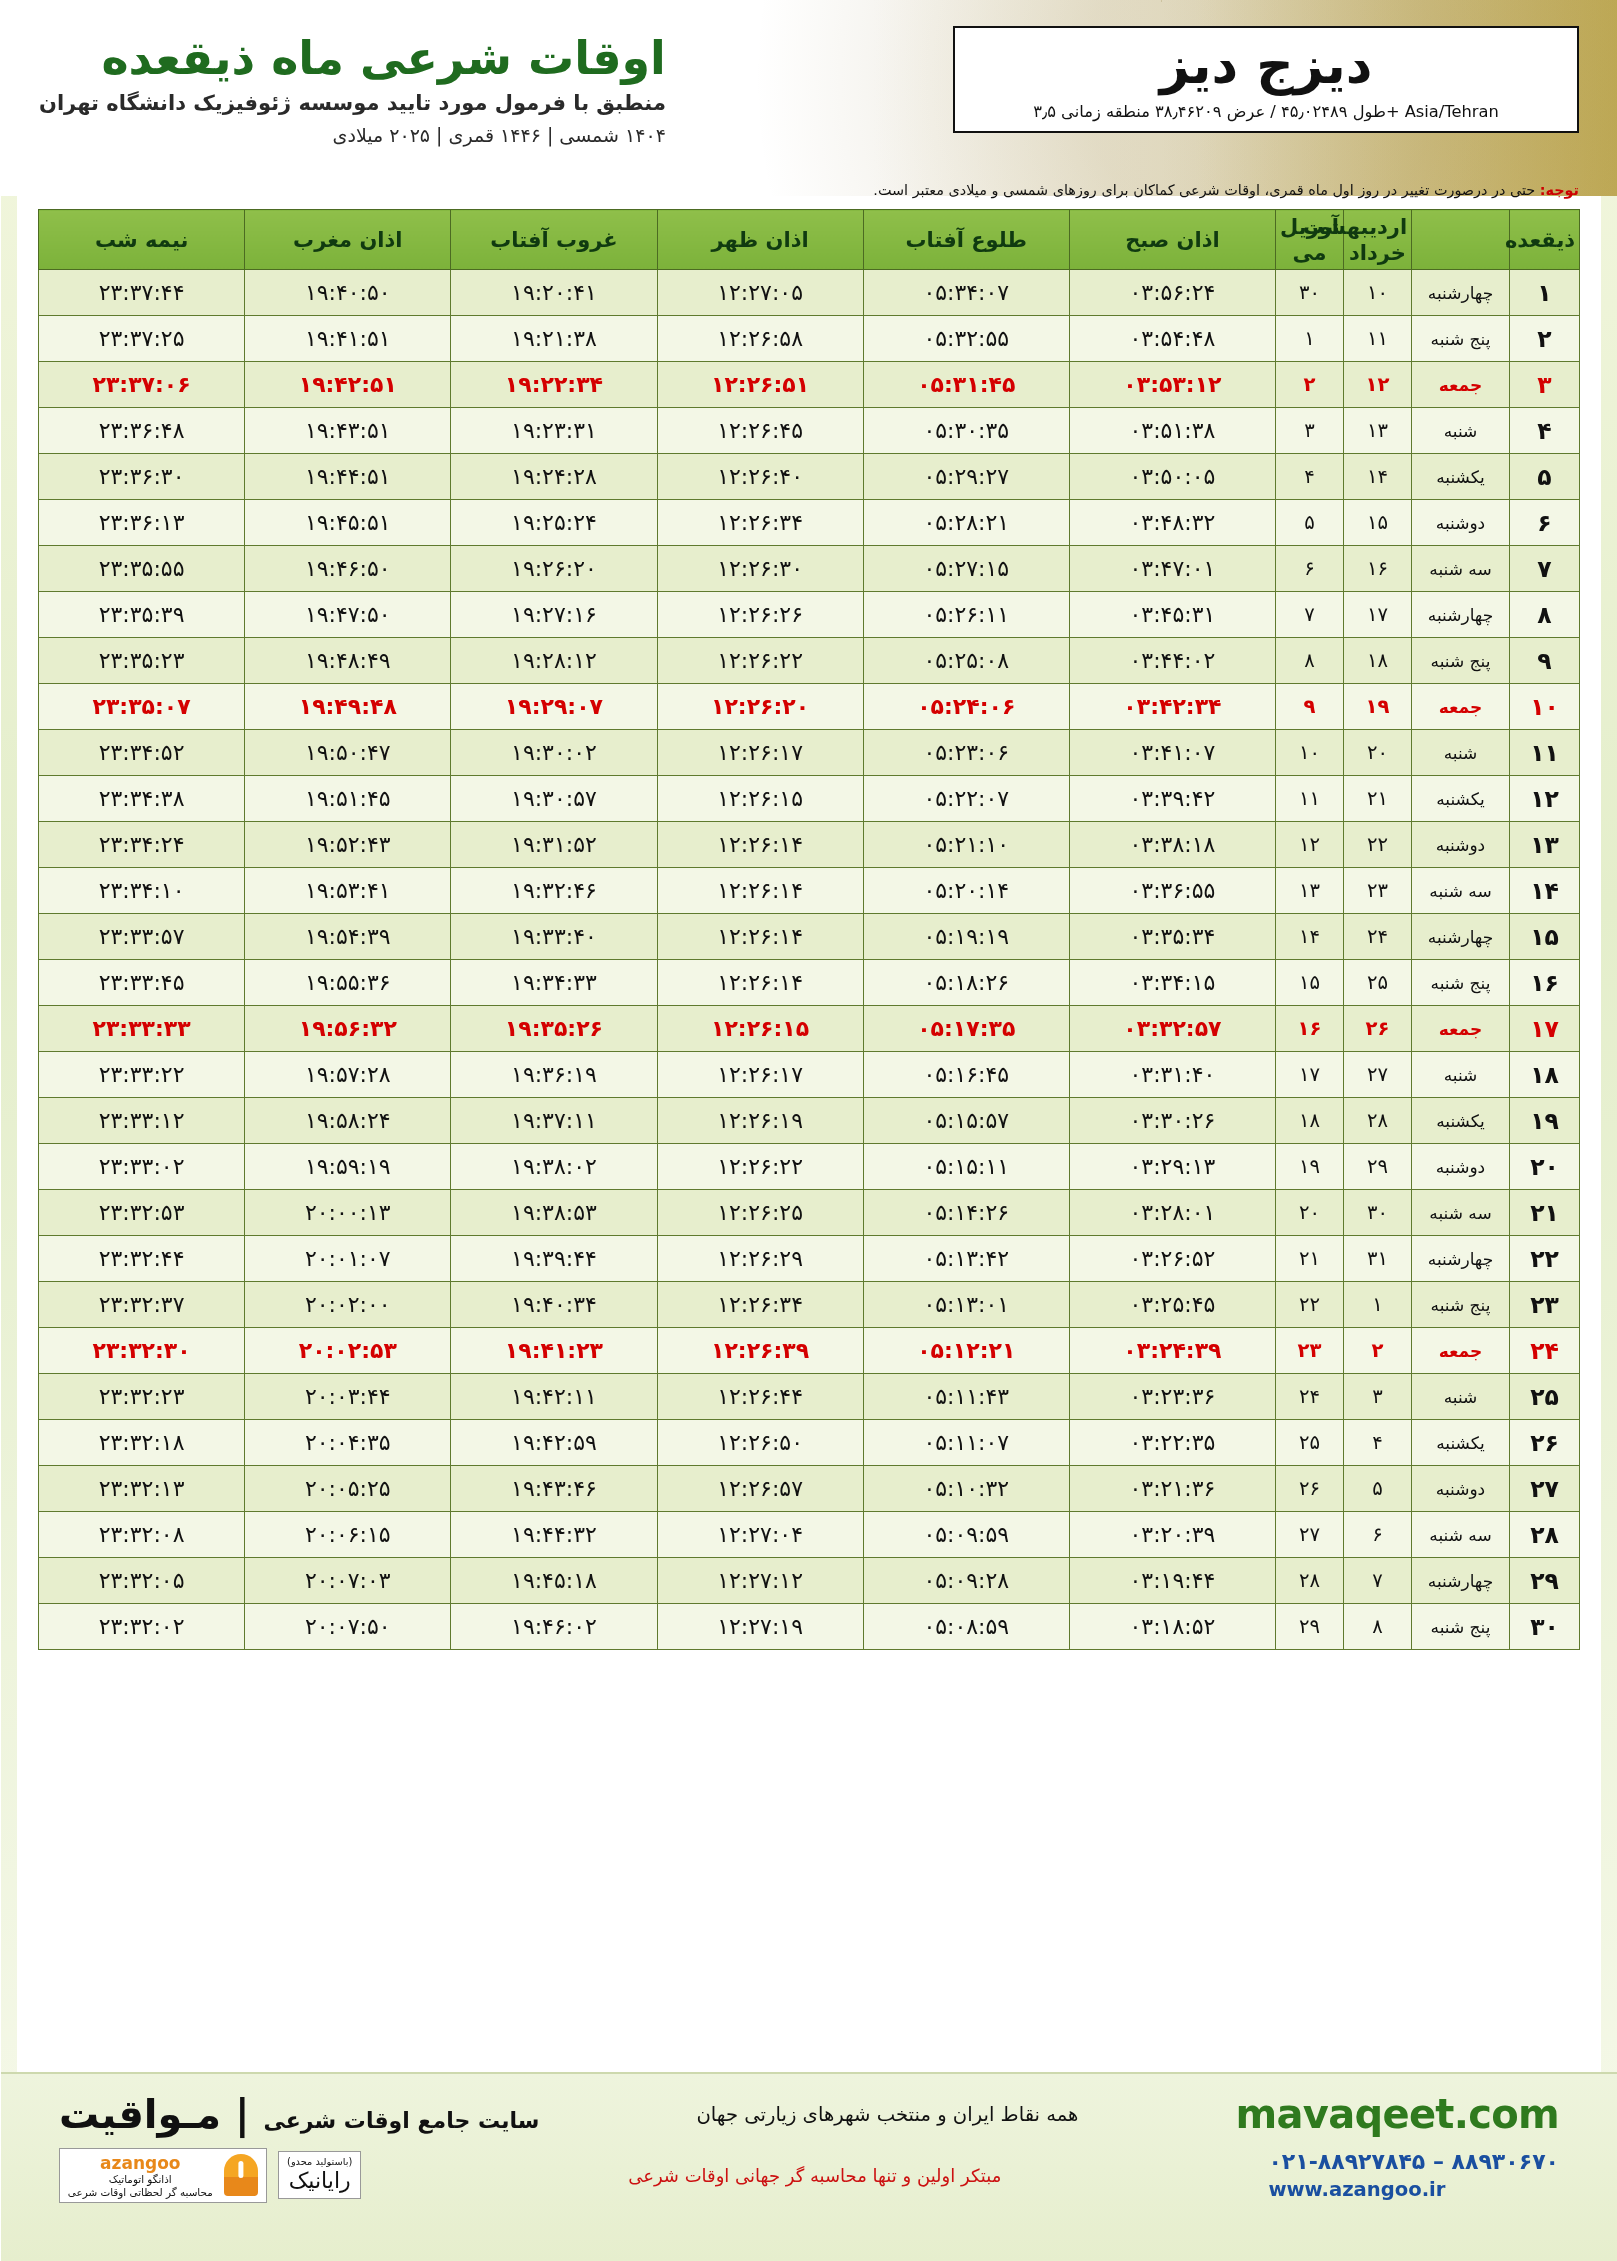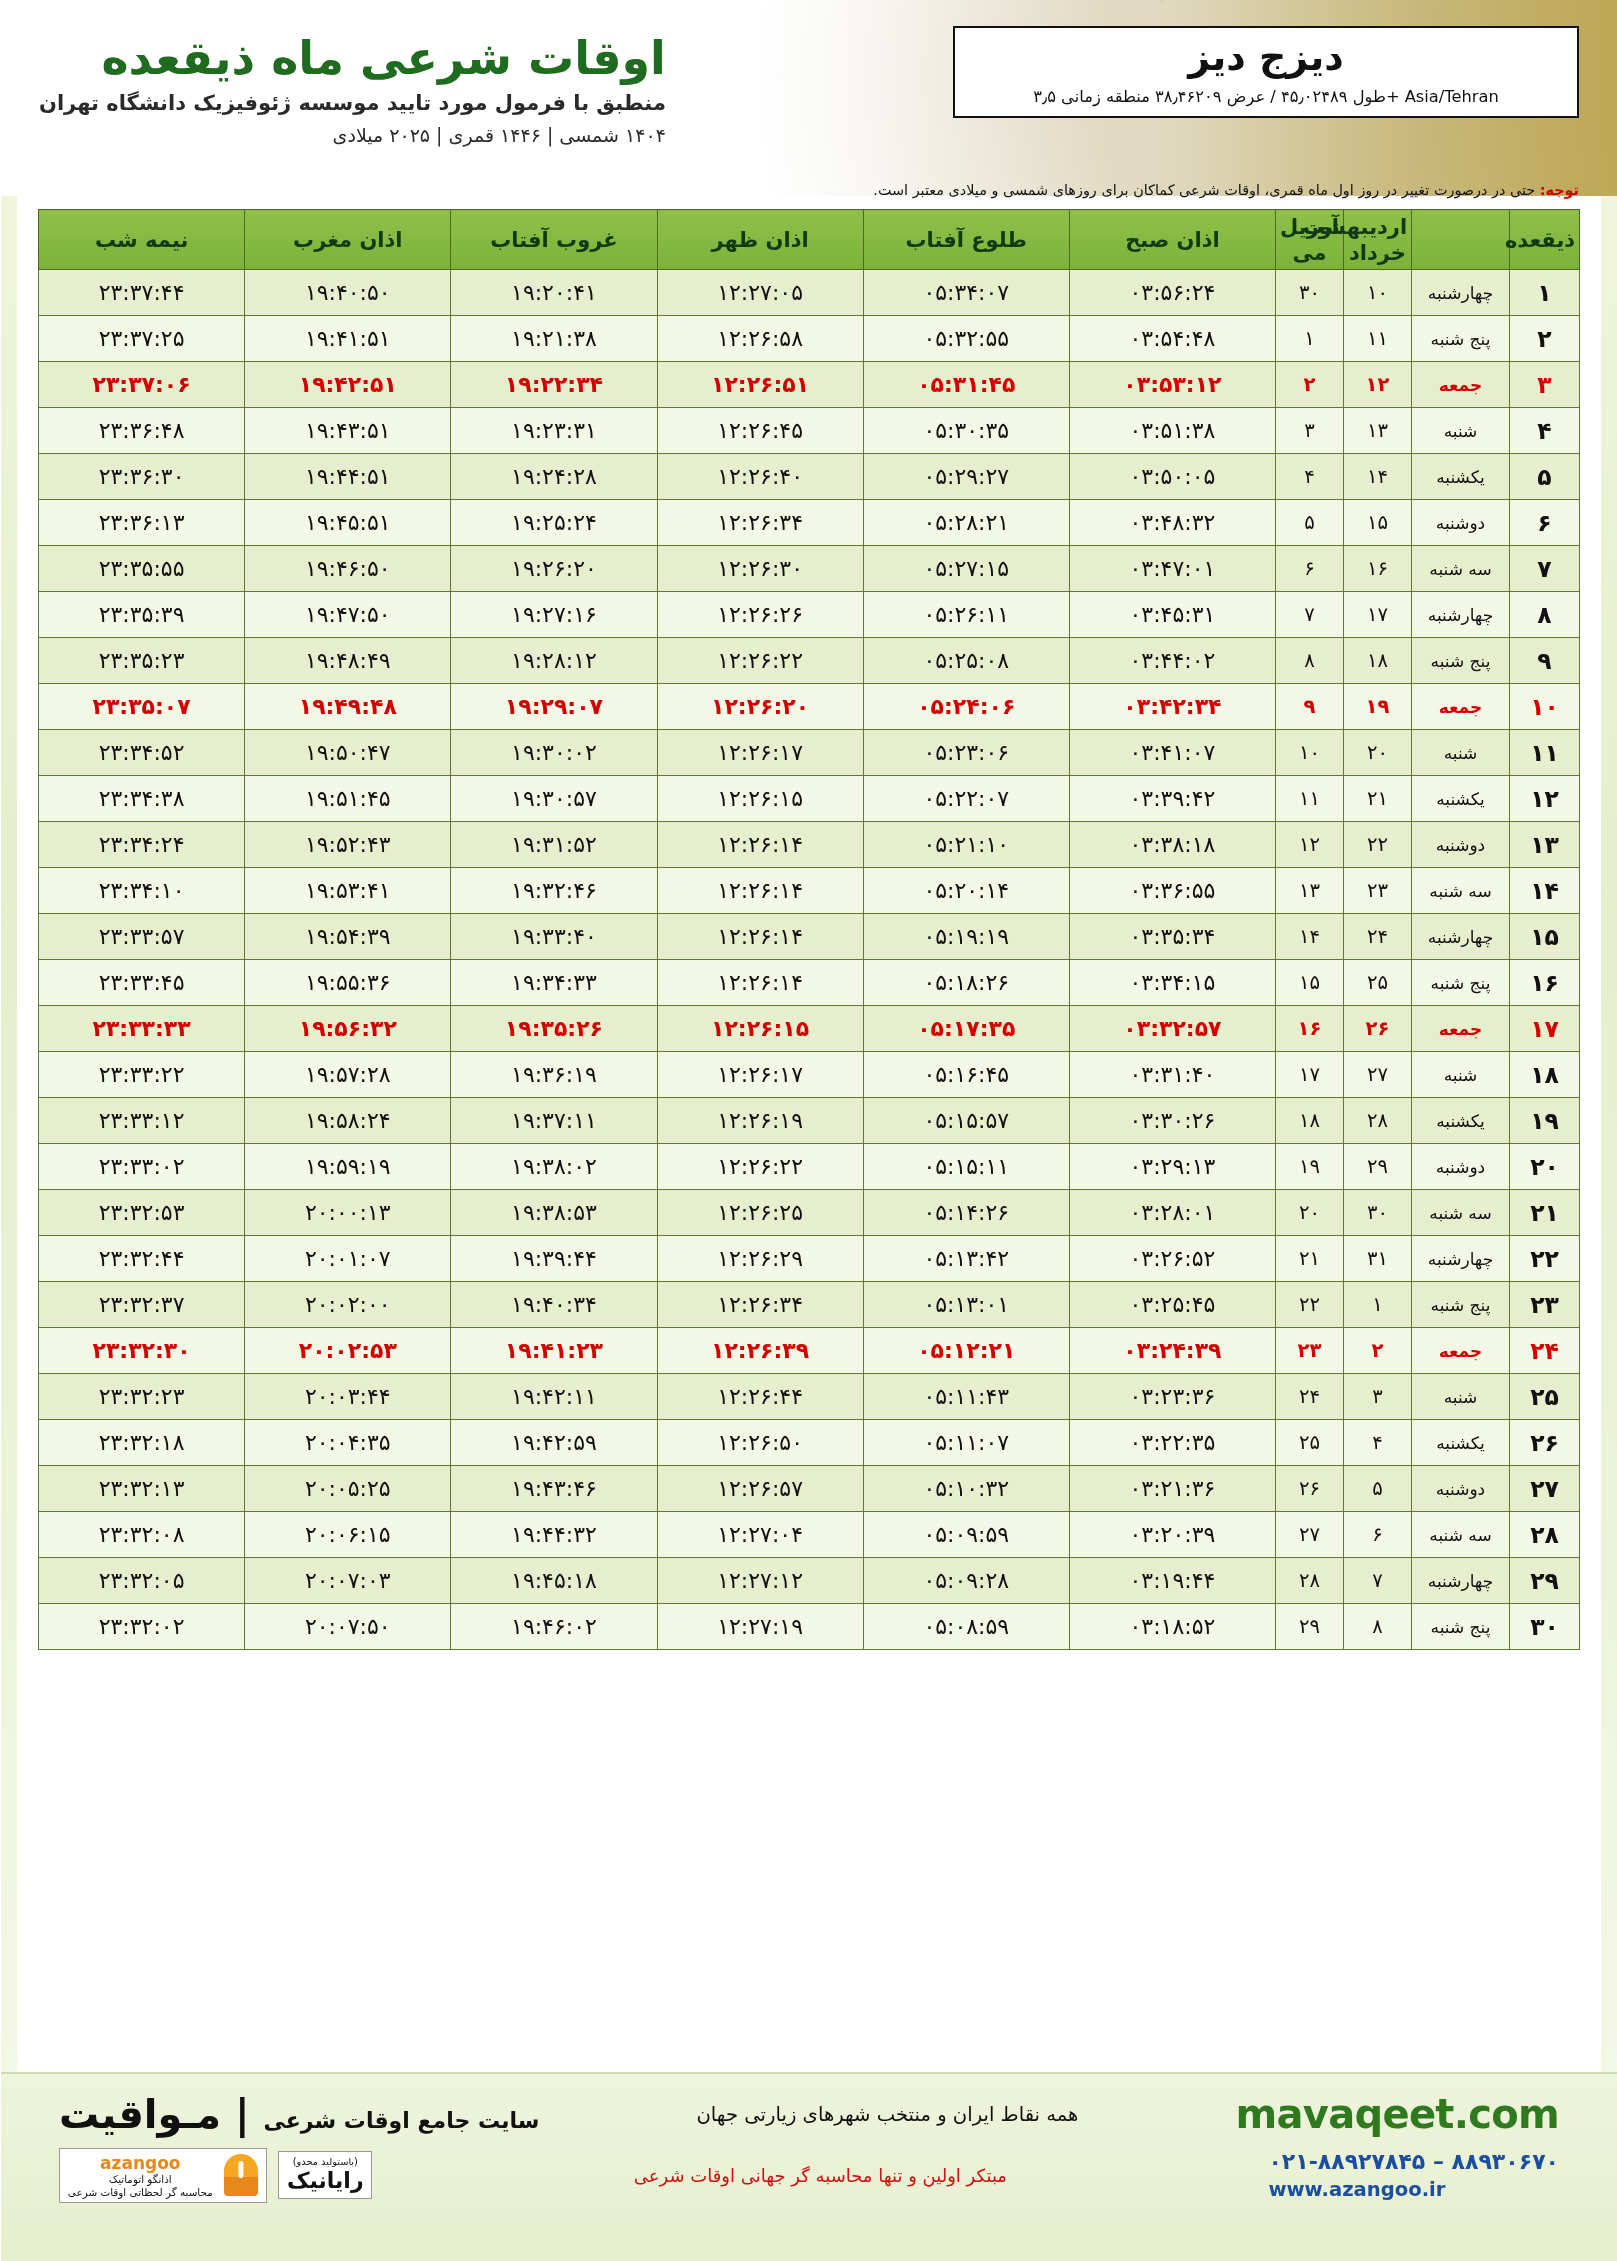--- a/index.html
+++ b/index.html
@@ -73,21 +73,21 @@
     direction: rtl;
   }
   
   .city-box {
     border:2px solid #111;
     background:#ffffff;
     padding: 9px 17px 10.4px 17px;
     min-width: 626px;
     text-align:center;
   }
-  .city-name { font-size: 38px; font-weight:bold; color:#111; line-height:1.1;}
+  .city-name { font-size: 52px; font-weight:bold; color:#111; line-height:1.1;}
   .city-sub { font-size: 21.5px; color:#111; margin-top:3.9px;}
   .city-geo { font-size: 16.3px; color:#111; margin-top:7.8px; direction:ltr;}
   .note-row {
     position:relative; z-index:2;
     padding: 0 39px;
     margin-top: -14.4px;
     text-align:right;
     font-size: 14.4px;
     color:#111;
   }
@@ -146,21 +146,21 @@
   .brand-right .sep { color:#111; }
   .footer-bottom {
     display:flex; align-items:center; justify-content:space-between;
     padding: 10.4px 59px 0 59px;
   }
   .phones { font-size: 22px; color:#1a4fa0; font-weight:bold; line-height:1.35; direction:ltr; text-align:left;}
   .phones .url { font-size: 19.6px; }
   .slogan { font-size: 18px; color:#cc1111; text-align:center; line-height:1.5; flex:1; padding:0 15.7px;}
   .logos { display:flex; align-items:center; gap:11.7px; }
   .logo-box { border:1.3px solid #999; background:#fff; padding:3.9px 7.8px; font-size:14.4px; color:#111; text-align:center; line-height:1.2;}
-  .logo-rayanik { font-size:22px; font-weight:bold; color:#111; }
+  .logo-rayanik { font-size:22px; font-weight:normal; color:#111; }
   .logo-azangoo { display:flex; align-items:center; gap:11px; }
   .azan-icon {
     width:34px; height:42px;
     background: linear-gradient(to bottom,#f5a623 0 55%, #e8881a 55% 100%);
     border-radius: 17px 17px 3.9px 3.9px;
     position:relative;
   }
   .azan-icon:after {
     content:""; position:absolute; left:50%; top:6.5px; transform:translateX(-50%);
     width:5.2px; height:17px; background:#fff; border-radius:2.6px;

